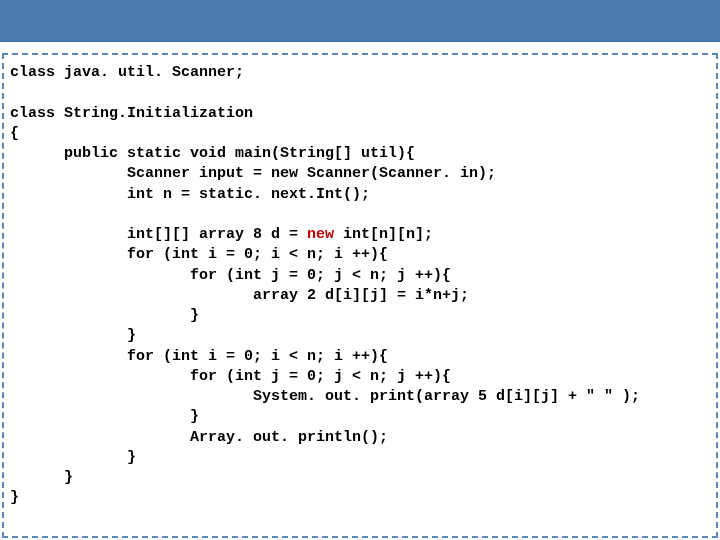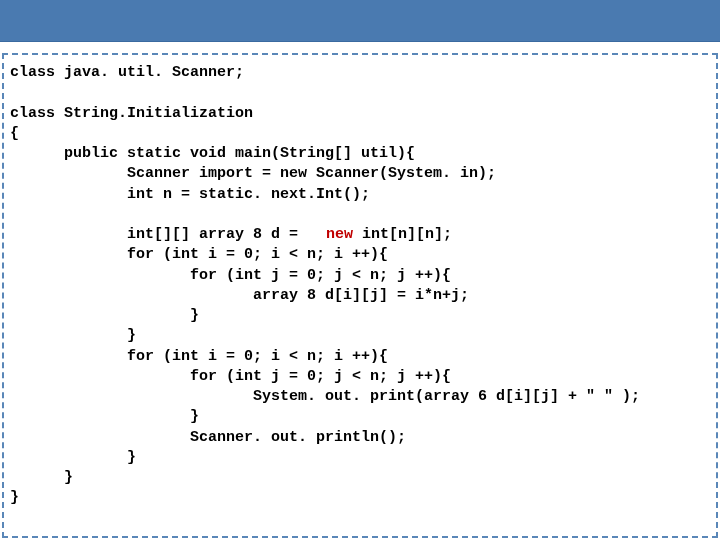--- a/index.html
+++ b/index.html
@@ -21,43 +21,43 @@
   }
   .code {
     padding: 8px 6px 6px 6px;
     font-family: "Courier New", Courier, monospace;
     font-size: 15px;
     font-weight: bold;
     line-height: 1.35;
     white-space: pre;
     color: #000;
   }
-  .kw-new { color: #c00000; margin-left: 19px; }
+  .kw-new { color: #c00000; }
 </style>
 </head>
 <body>
 
 <div class="banner"></div>
 
 <div class="dashed-box">
 <div class="code"><span>class java. util. Scanner;</span>
 <span></span>
 <span>class String.Initialization</span>
 <span>{</span>
 <span>      public static void main(String[] util){</span>
-<span>             Scanner import = new Scanner(System. in);</span>
+<span>             Scanner input = new Scanner(Scanner. in);</span>
 <span>             int n = static. next.Int();</span>
 <span></span>
 <span><span>             int[][] array 8 d = </span><span class="kw-new">new</span><span> int[n][n];</span></span>
 <span>             for (int i = 0; i &lt; n; i ++){</span>
 <span>                    for (int j = 0; j &lt; n; j ++){</span>
-<span>                           array 8 d[i][j] = i*n+j;</span>
+<span>                           array 2 d[i][j] = i*n+j;</span>
 <span>                    }</span>
 <span>             }</span>
 <span>             for (int i = 0; i &lt; n; i ++){</span>
 <span>                    for (int j = 0; j &lt; n; j ++){</span>
-<span>                           System. out. print(array 6 d[i][j] + " " );</span>
+<span>                           System. out. print(array 5 d[i][j] + " " );</span>
 <span>                    }</span>
-<span>                    Scanner. out. println();</span>
+<span>                    Array. out. println();</span>
 <span>             }</span>
 <span>      }</span>
 <span>}</span></div>
 </div>
 
 </body></html>

